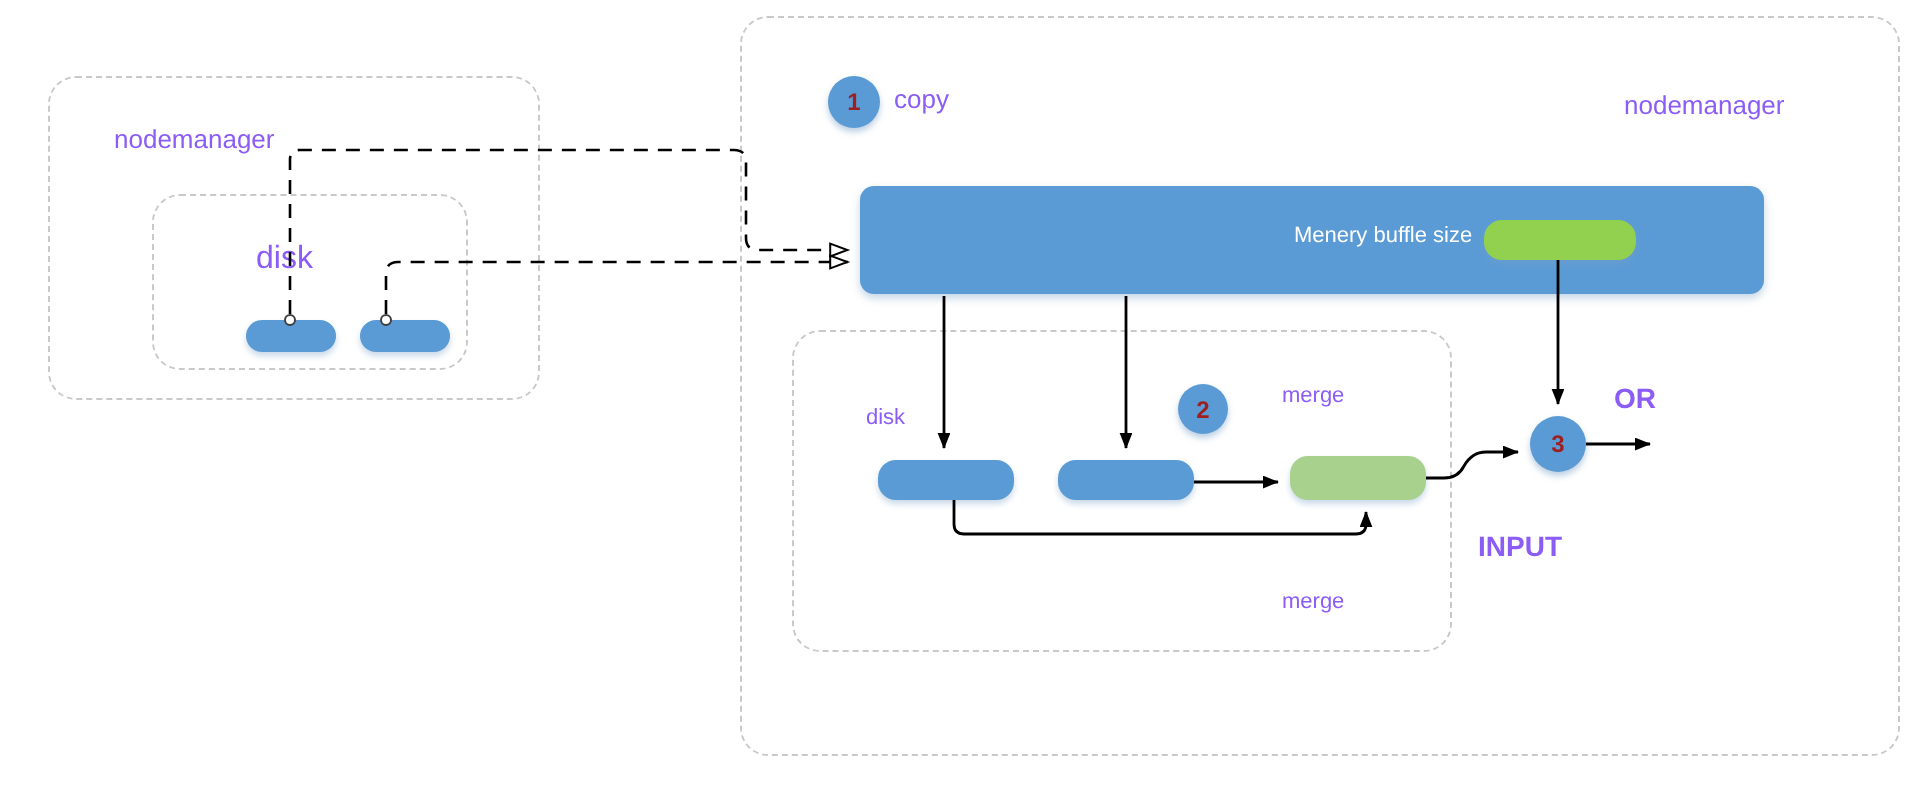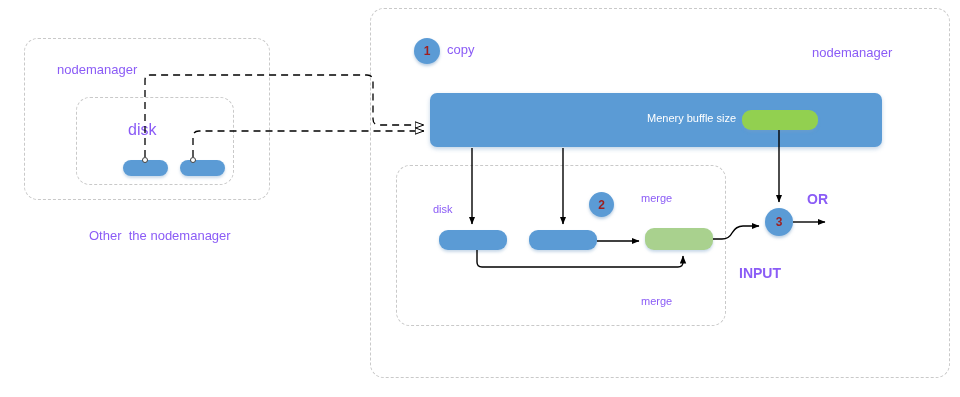--- a/index.html
+++ b/index.html
@@ -135,21 +135,20 @@
   <div class="lbl" style="left:57px; top:63px;">nodemanager</div>
 
   <div class="lbl big" style="left:128px; top:121px;">disk</div>
 
   <div class="bar" style="left:123px; top:160px; width:45px; height:16px;"></div>
   <div class="bar" style="left:180px; top:160px; width:45px; height:16px;"></div>
 
   <div class="knob" style="left:142px; top:157px;"></div>
   <div class="knob" style="left:190px; top:157px;"></div>
 
-  <div class="lbl" style="left:89px; top:229px;">Other  the nodemanager</div>
 
   <div class="circ" style="left:414px; top:38px; width:26px; height:26px;">1</div>
   <div class="lbl" style="left:447px; top:43px;">copy</div>
 
   <div class="lbl" style="left:812px; top:46px;">nodemanager</div>
 
   <div class="panel" style="left:430px; top:93px; width:452px; height:54px;"></div>
   <div class="panel-label" style="left:611px; top:112px;margin-left:36px;">Menery buffle size</div>
   <div class="bar greenbright" style="left:742px; top:110px; width:76px; height:20px;"></div>
 

